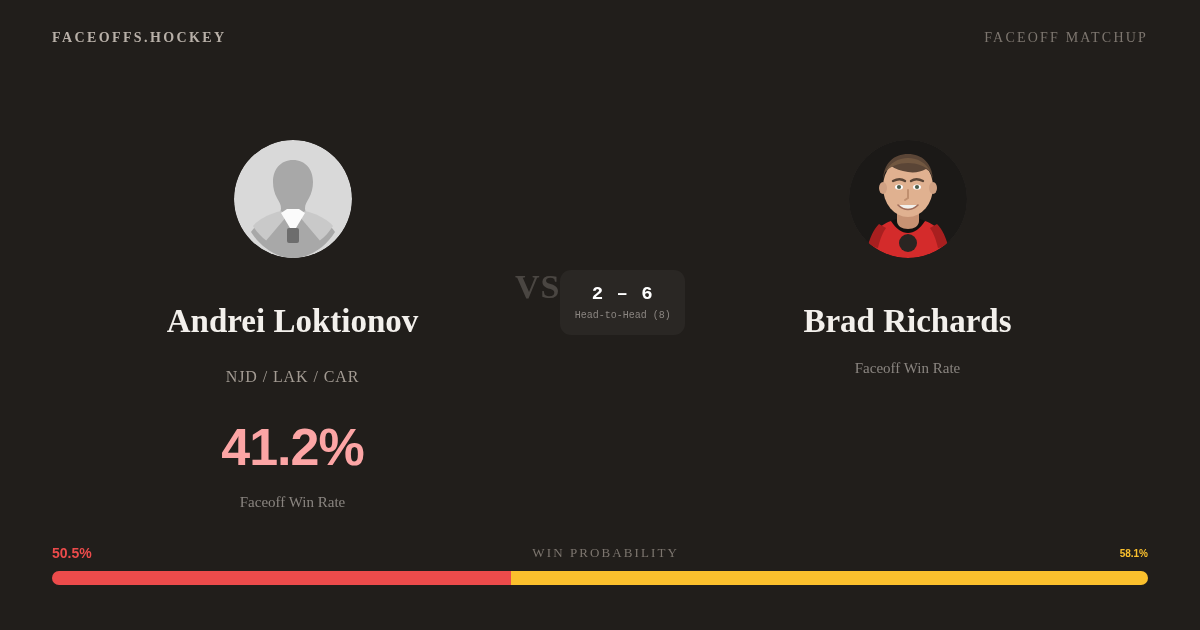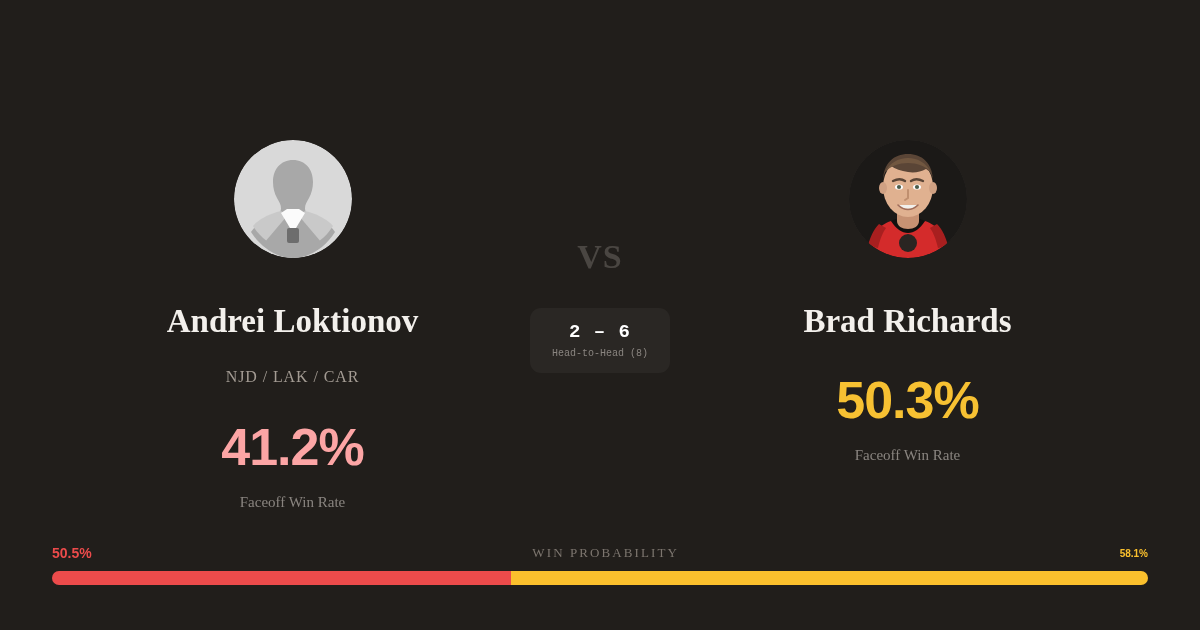--- a/index.html
+++ b/index.html
@@ -91,21 +91,21 @@
   .pct-label {
     margin-top:2px;
     font-family:"Liberation Serif", serif;
     font-size:15px;
     color:#8a8580;
   }
 
   
   .center {
     width:170px;
-    display:flex; flex-direction:column;
+    display:flex; 
     align-items:center;
     padding-top:98px;
     justify-content:flex-end;
   }
   .vs {
     font-family:"Liberation Serif", serif;
     font-size:34px; font-weight:bold;
     color:#4a4642;
     letter-spacing:1px;
   }
@@ -166,20 +166,24 @@
     background:#2a2724;
   }
   .wp-seg-left  { background:#ec4b4b; height:100%; }
   .wp-seg-right { background:#fbc02d; height:100%; flex:1; }
 </style>
 </head>
 <body>
 
 <div class="card">
 
+  <div class="header">
+    <div class="brand">FACEOFFS.HOCKEY</div>
+    <div class="kicker">FACEOFF MATCHUP</div>
+  </div>
 
   <div class="matchup">
 
     <div class="player">
       <div class="avatar">
         <svg viewBox="0 0 118 118" xmlns="http://www.w3.org/2000/svg">
           <circle cx="59" cy="59" r="59" fill="#d9d9d9"></circle>
           <g fill="#a8a8a8">
             <path d="M59 20c-12.5 0-20 9.5-20 22 0 6 1.5 11.5 4 16 2.5 4.5 4 6.5 4 10.5 0 3-1.5 4.5-4 5.5C32 78 22 84 17 92c9.8 15.6 25.5 26 42 26s32.2-10.4 42-26c-5-8-15-14-26-18-2.5-1-4-2.5-4-5.5 0-4 1.5-6 4-10.5 2.5-4.5 4-10 4-16 0-12.5-7.5-22-20-22z"></path>
           </g>
@@ -239,21 +243,20 @@
             <circle cx="68" cy="47" r="2.1" fill="#4a5c4b"></circle>
 
             <path d="M59 50v8l-3 2" stroke="#c08f6f" stroke-width="2" fill="none" stroke-linecap="round"></path>
 
             <path d="M49 65c6 5 14 5 20 0z" fill="#f2f0ec"></path>
             <path d="M49 65c6 6 14 6 20 0" stroke="#a06d5a" stroke-width="1.6" fill="none" stroke-linecap="round"></path>
           </g>
         </svg>
       </div>
       <div class="player-name">Brad Richards</div>
-      <div class="player-pct pct-right" style="color: rgb(247, 193, 50);">50.3%</div>
       <div class="pct-label">Faceoff Win Rate</div>
     </div>
 
   </div>
 
   <div class="winprob">
     <div class="wp-row">
       <div class="wp-left" style="color: rgb(236, 75, 75);">50.5%</div>
       <div class="wp-title">WIN PROBABILITY</div>
       <div class="wp-right" style="color: rgb(251, 192, 45);">58.1%</div>

